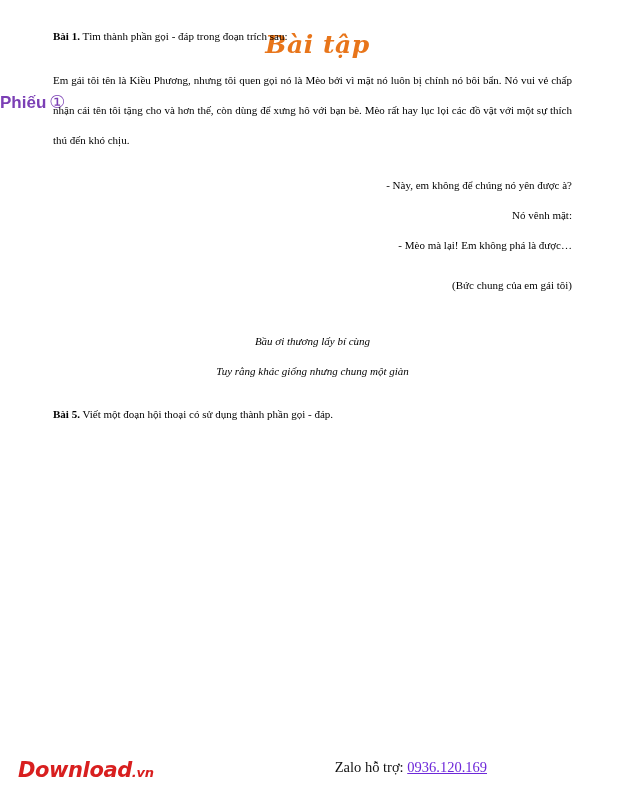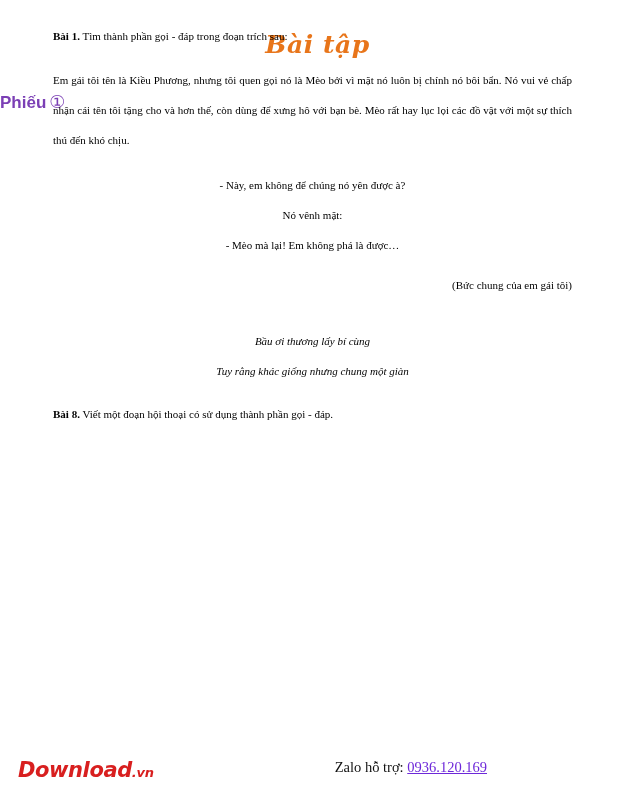--- a/index.html
+++ b/index.html
@@ -73,21 +73,21 @@
   .ex-label {
     font-weight: bold;
   }
 
   .para {
     margin: 0;
   }
 
   .line {
     margin: 0;
-    text-align: center;
+    text-align: right;
   }
 
   .attribution {
     margin: 0;
     text-align: right;
   }
 
   .verse {
     margin: 0;
     text-align: center;
@@ -188,21 +188,21 @@
       <div class="sp-verse"></div>
 
       <p class="verse">Bầu ơi thương lấy bí cùng</p>
       <p class="verse">Tuy rằng khác giống nhưng chung một giàn</p>
     </div>
 
     <div class="sp-b3"></div>
 
     <div class="block">
       <p class="ex-heading">
-        <span class="ex-label">Bài 8.</span>
+        <span class="ex-label">Bài 5.</span>
         <span>Viết một đoạn hội thoại có sử dụng thành phần gọi - đáp.</span>
       </p>
     </div>
 
   </div>
 
   <div class="footer">
     <div class="logo">
       <span>Download</span><span class="logo-tld">.vn</span>
     </div>

